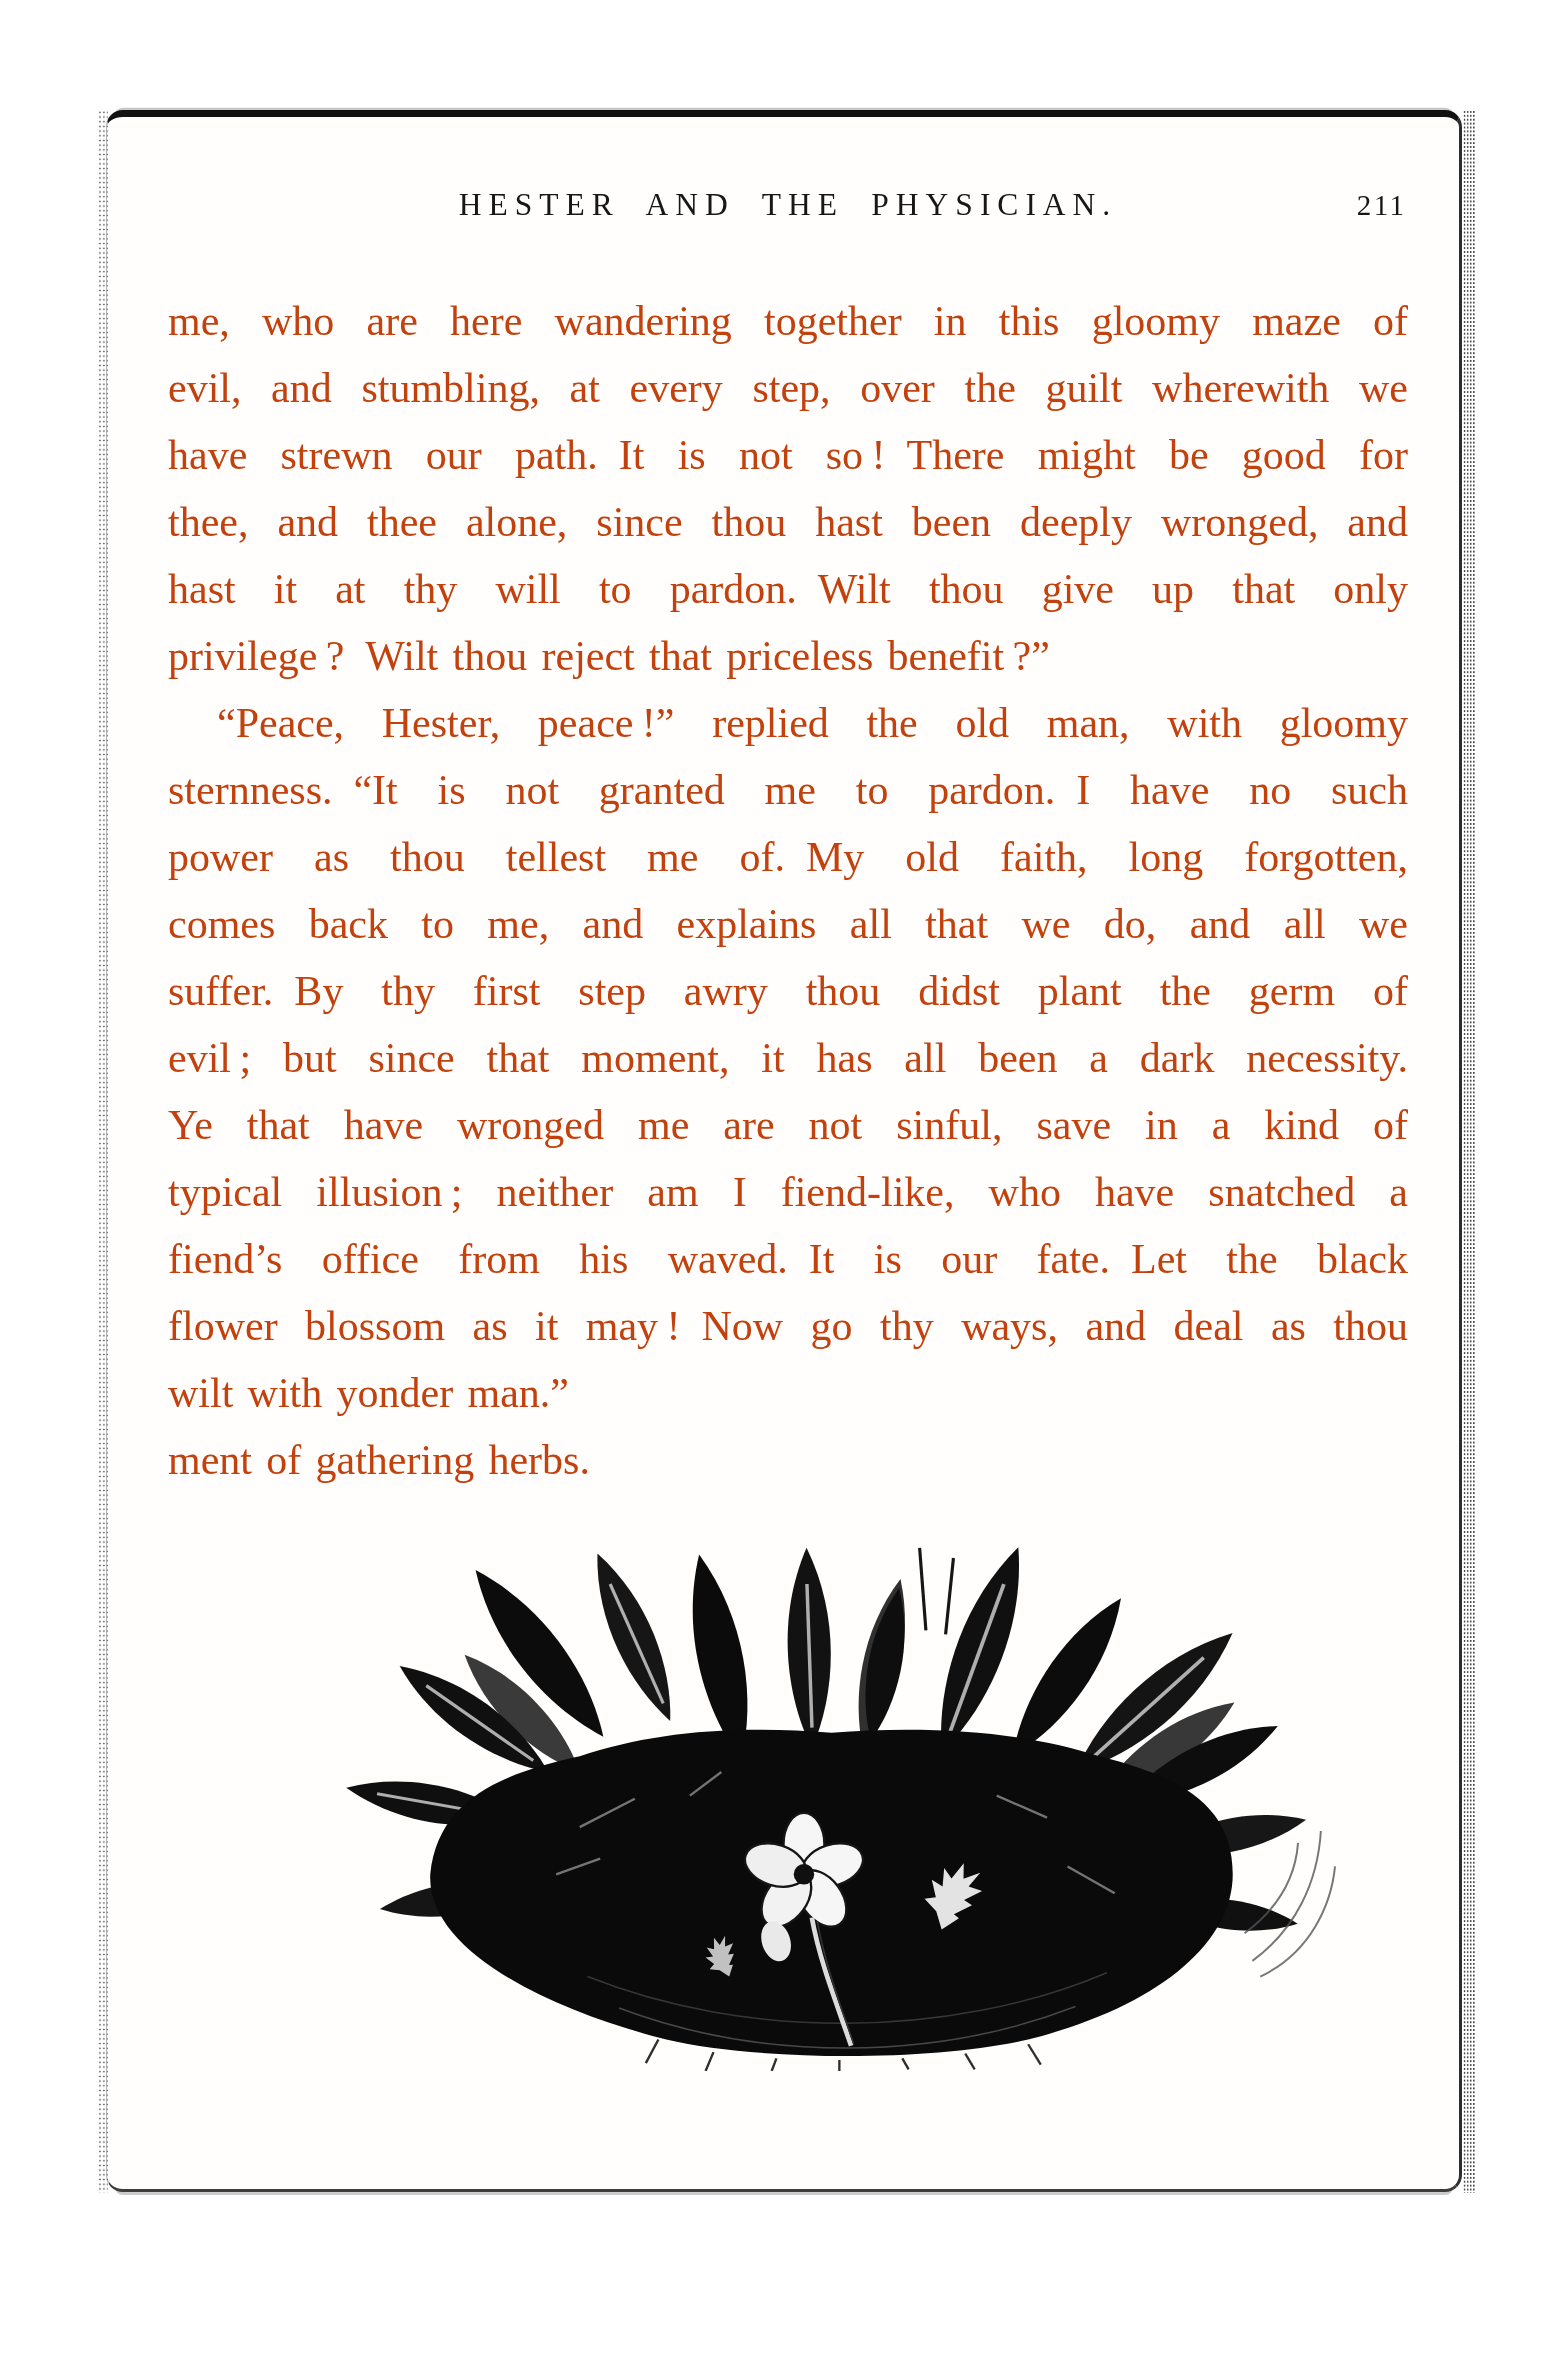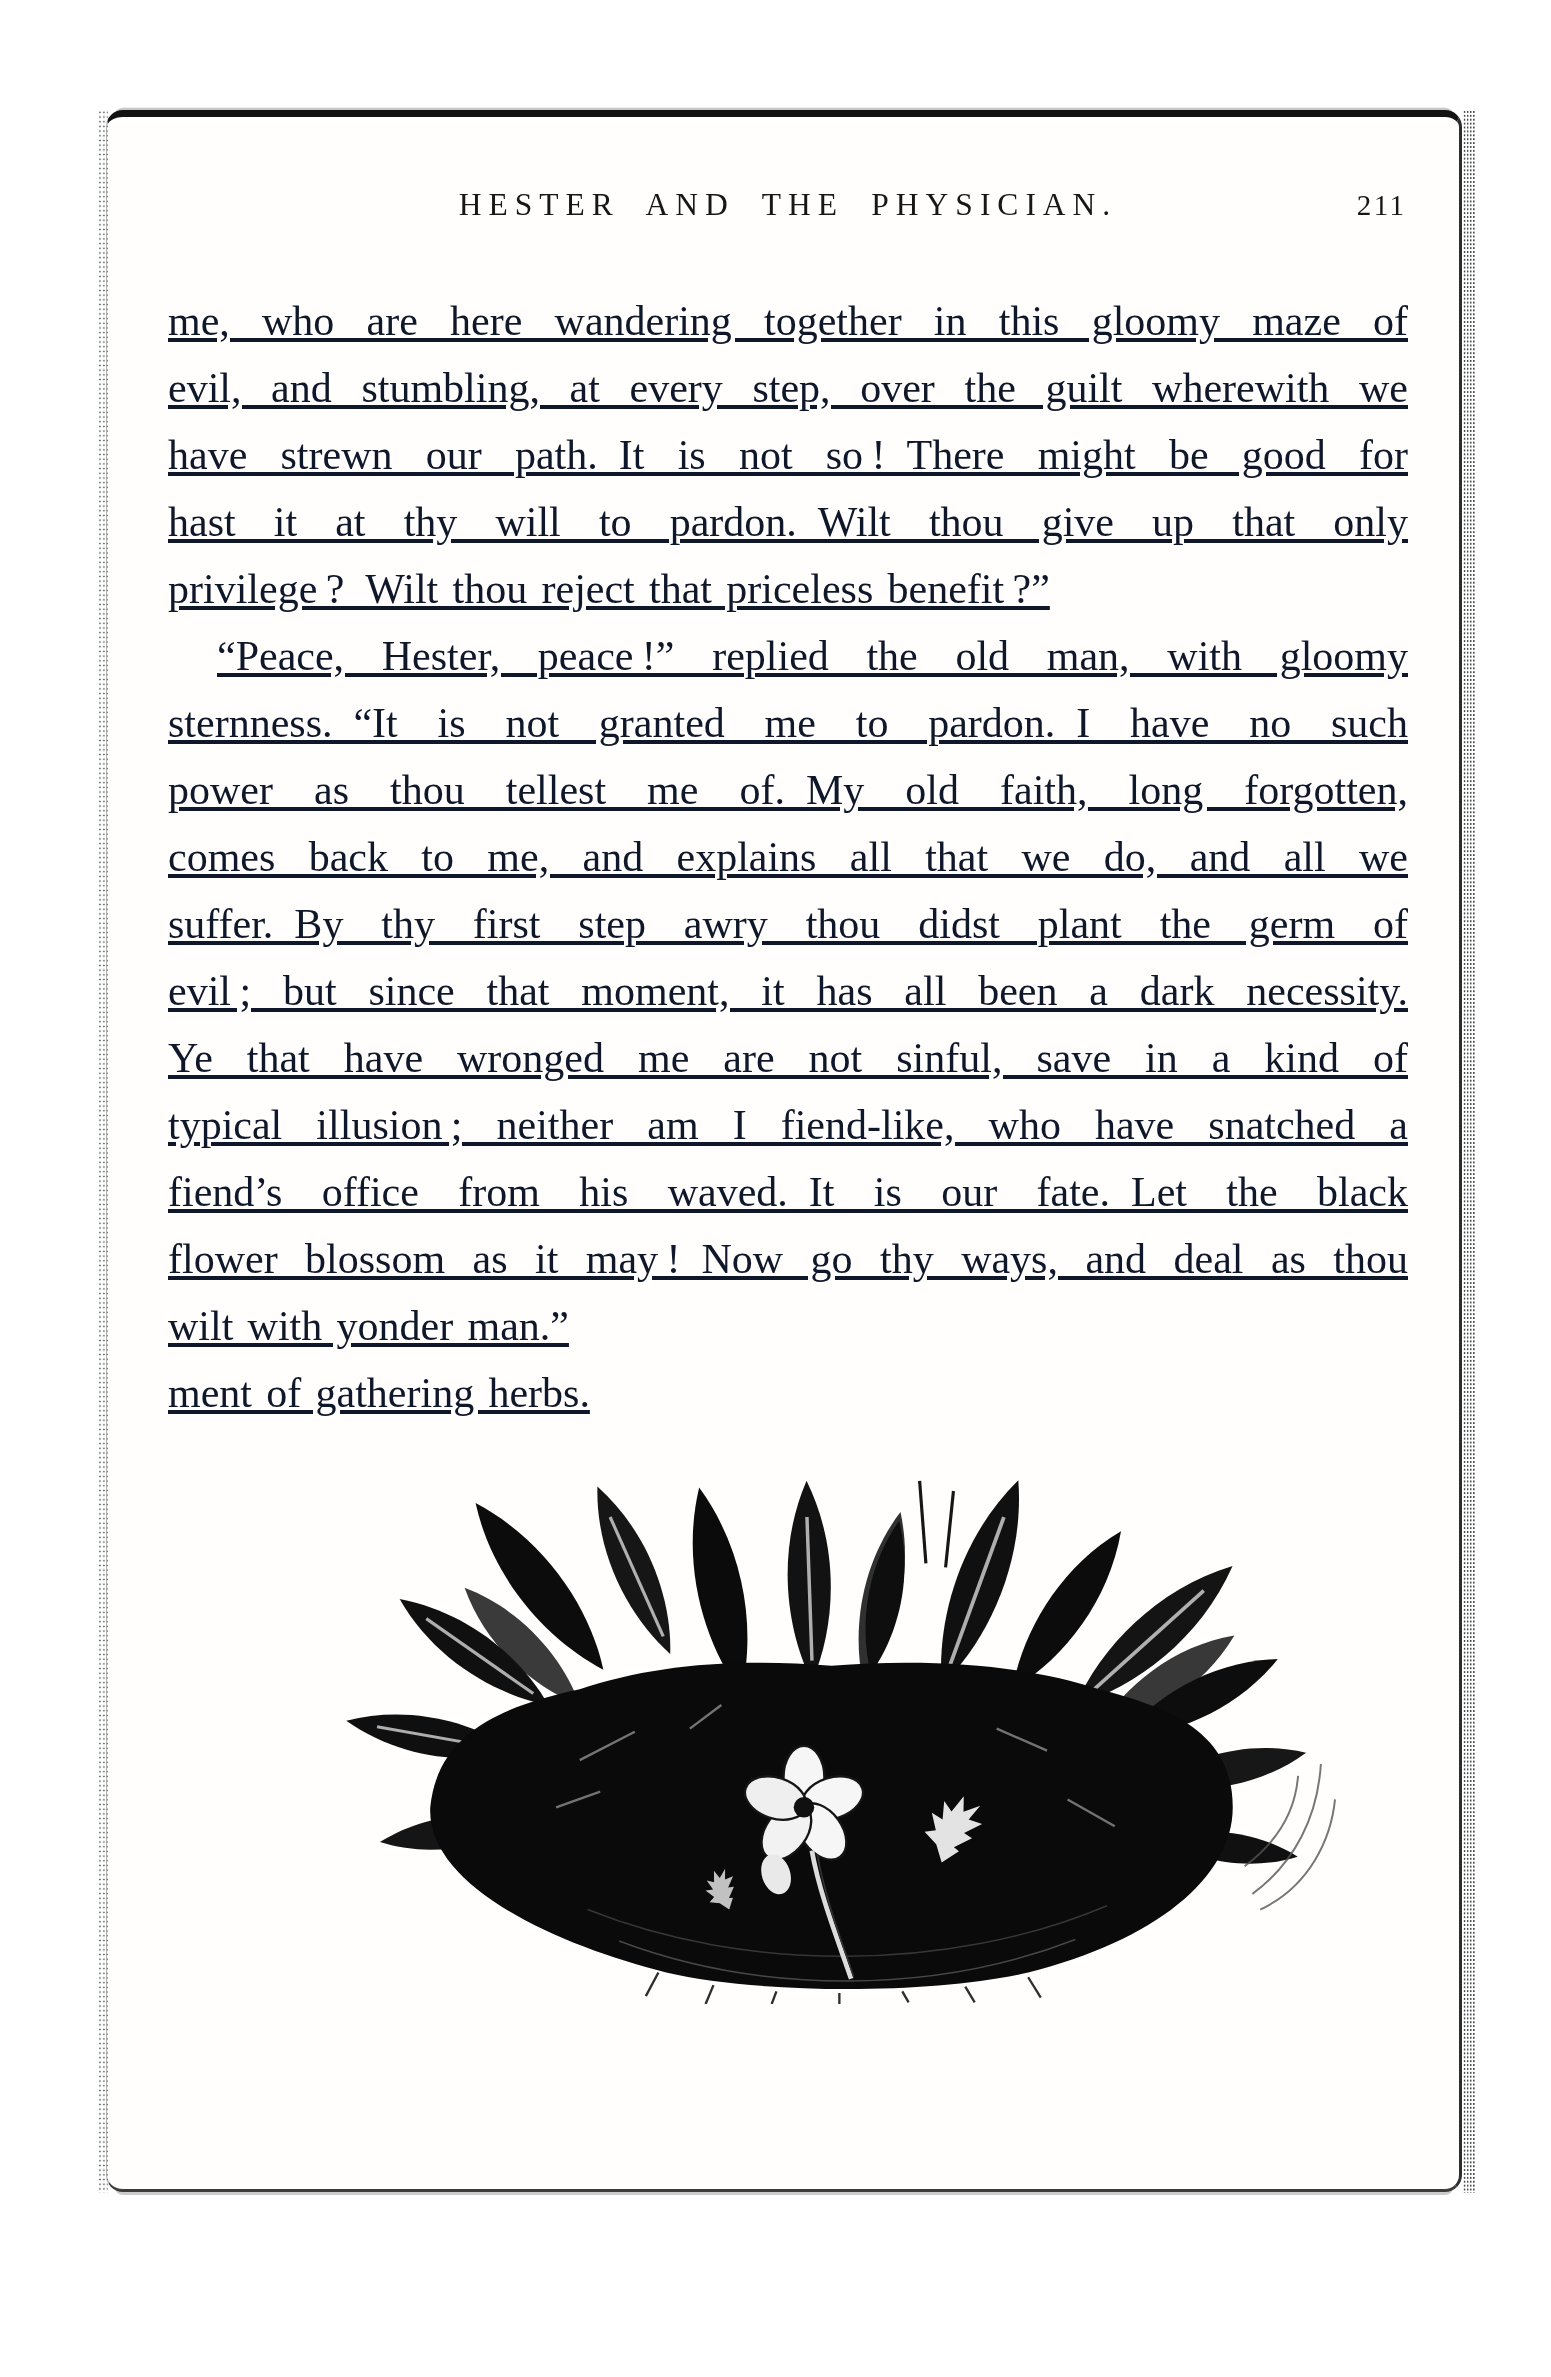--- a/index.html
+++ b/index.html
@@ -57,25 +57,24 @@
     letter-spacing: 2.4px;
     color: #171717;
   }
 
   
   .text-block { margin-top: 60px; }
   .line {
     font-size: 42px;
     line-height: 67px;
     height: 67px;
-    color: #0f172a;
+    color: #c2410c;
     text-align: justify;
     word-spacing: 0.09em;
     white-space: nowrap;        
-    text-decoration: underline;
   }
   .line.j   { text-align-last: justify; white-space: normal; }
   .line.end { text-align-last: left; }
   .line.ind { text-indent: 49px; }
 
   
   .figure { margin-top: 42px; display: flex; justify-content: center; }
   .figure svg { position: relative; left: 43px; display: block; }
   .vein  { stroke: #f2f2f2; stroke-width: 4; opacity: .7; fill: none; }
   .wisp  { stroke: #555; stroke-width: 2.5; fill: none; opacity: .8; }
@@ -88,20 +87,21 @@
 
   <div class="page-header">
     <div class="running-title">HESTER AND THE PHYSICIAN.</div>
     <div class="folio">211</div>
   </div>
 
   <div class="text-block">
     <div class="line j">me, who are here wandering together in this gloomy maze of</div>
     <div class="line j">evil, and stumbling, at every step, over the guilt wherewith we</div>
     <div class="line j">have strewn our path. It is not so ! There might be good for</div>
+    <div class="line j">thee, and thee alone, since thou hast been deeply wronged, and</div>
     <div class="line j">hast it at thy will to pardon. Wilt thou give up that only</div>
     <div class="line end">privilege ? Wilt thou reject that priceless benefit ?”</div>
     <div class="line j ind">“Peace, Hester, peace !” replied the old man, with gloomy</div>
     <div class="line j">sternness. “It is not granted me to pardon. I have no such</div>
     <div class="line j">power as thou tellest me of. My old faith, long forgotten,</div>
     <div class="line j">comes back to me, and explains all that we do, and all we</div>
     <div class="line j">suffer. By thy first step awry thou didst plant the germ of</div>
     <div class="line j">evil ; but since that moment, it has all been a dark necessity.</div>
     <div class="line j">Ye that have wronged me are not sinful, save in a kind of</div>
     <div class="line j">typical illusion ; neither am I fiend-like, who have snatched a</div>

